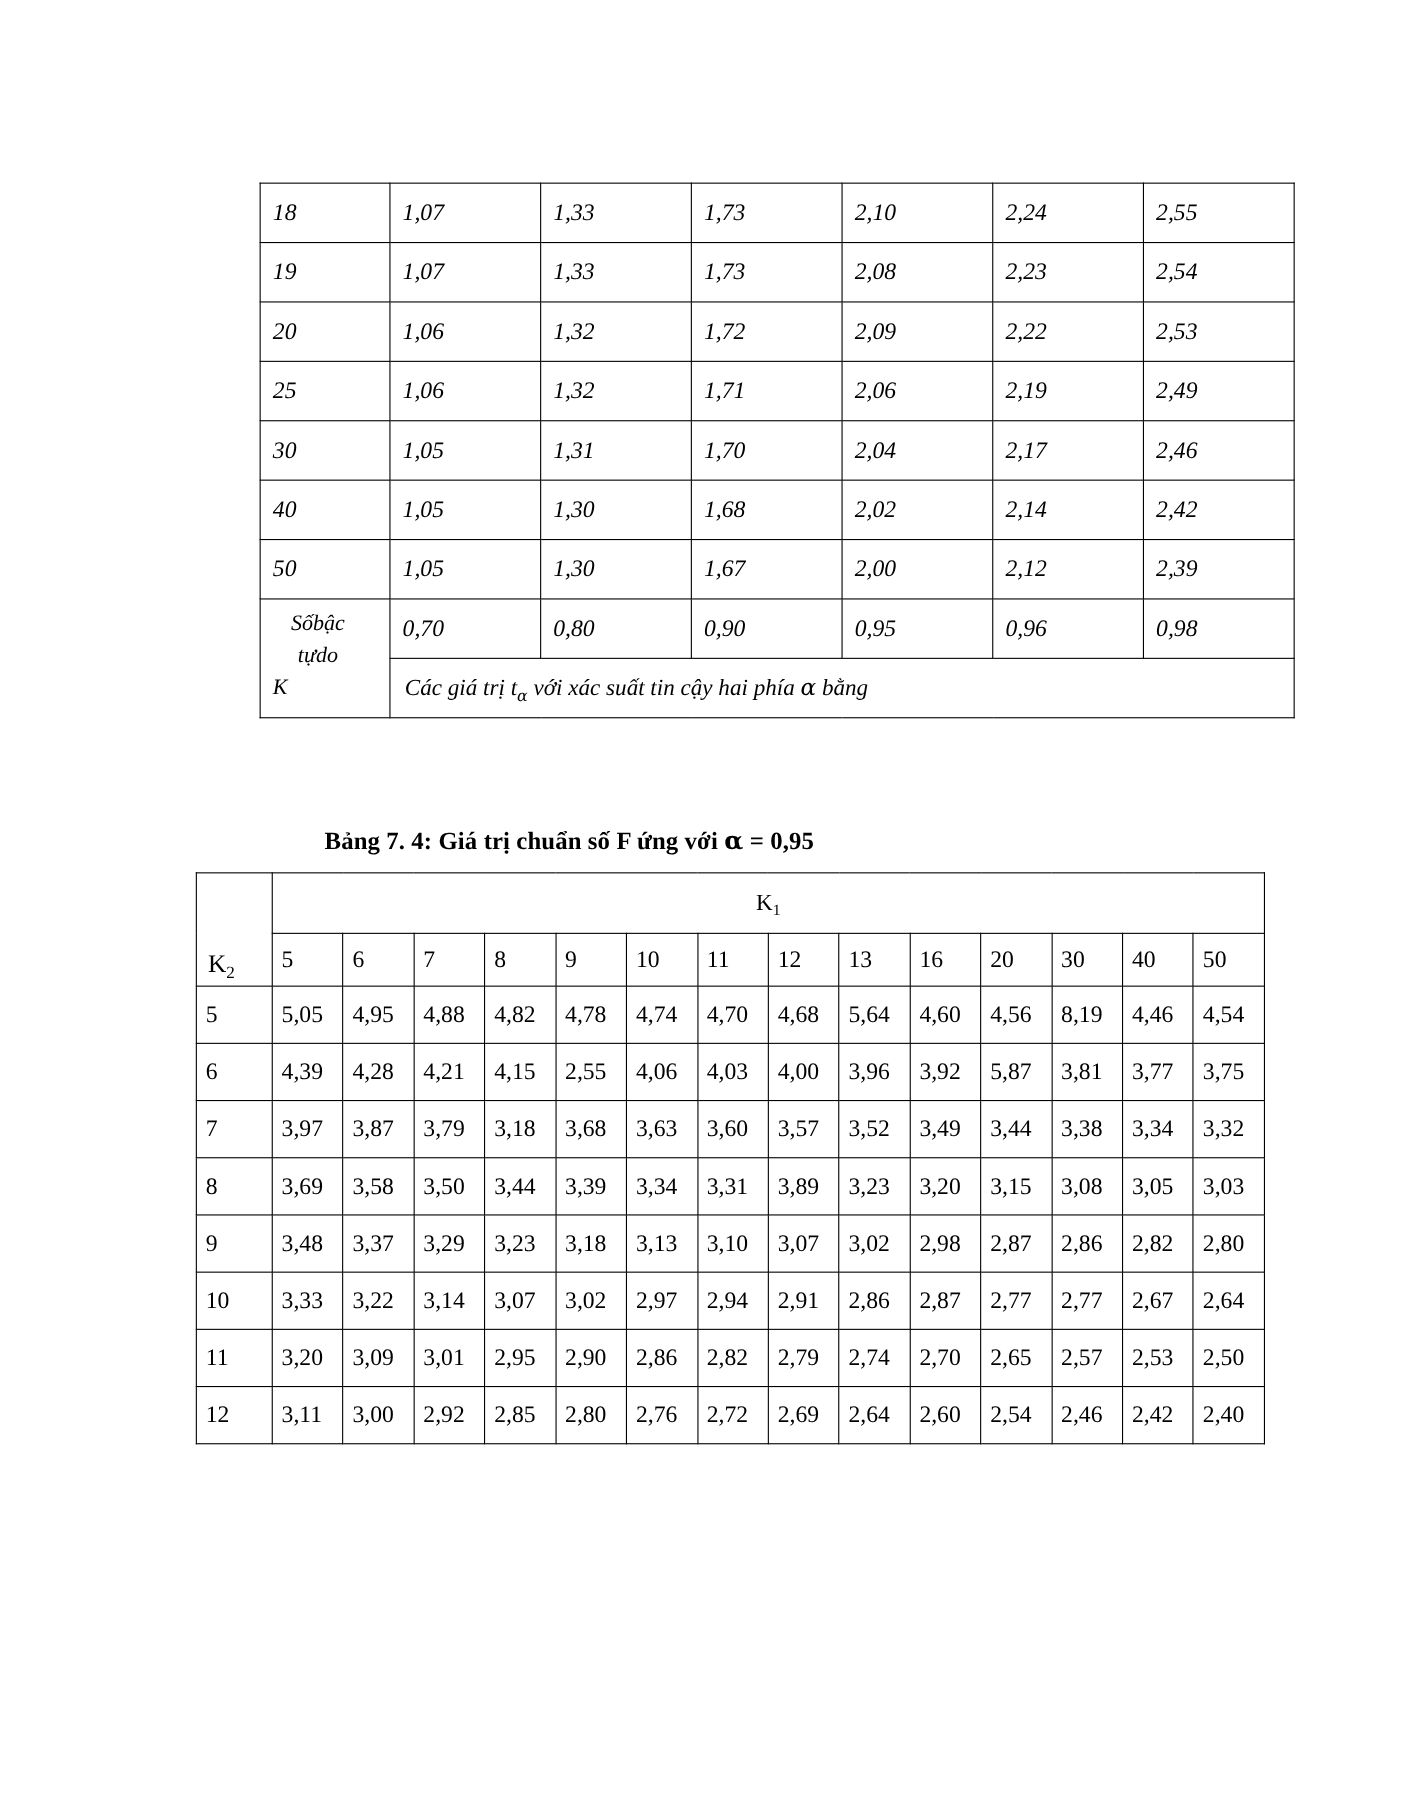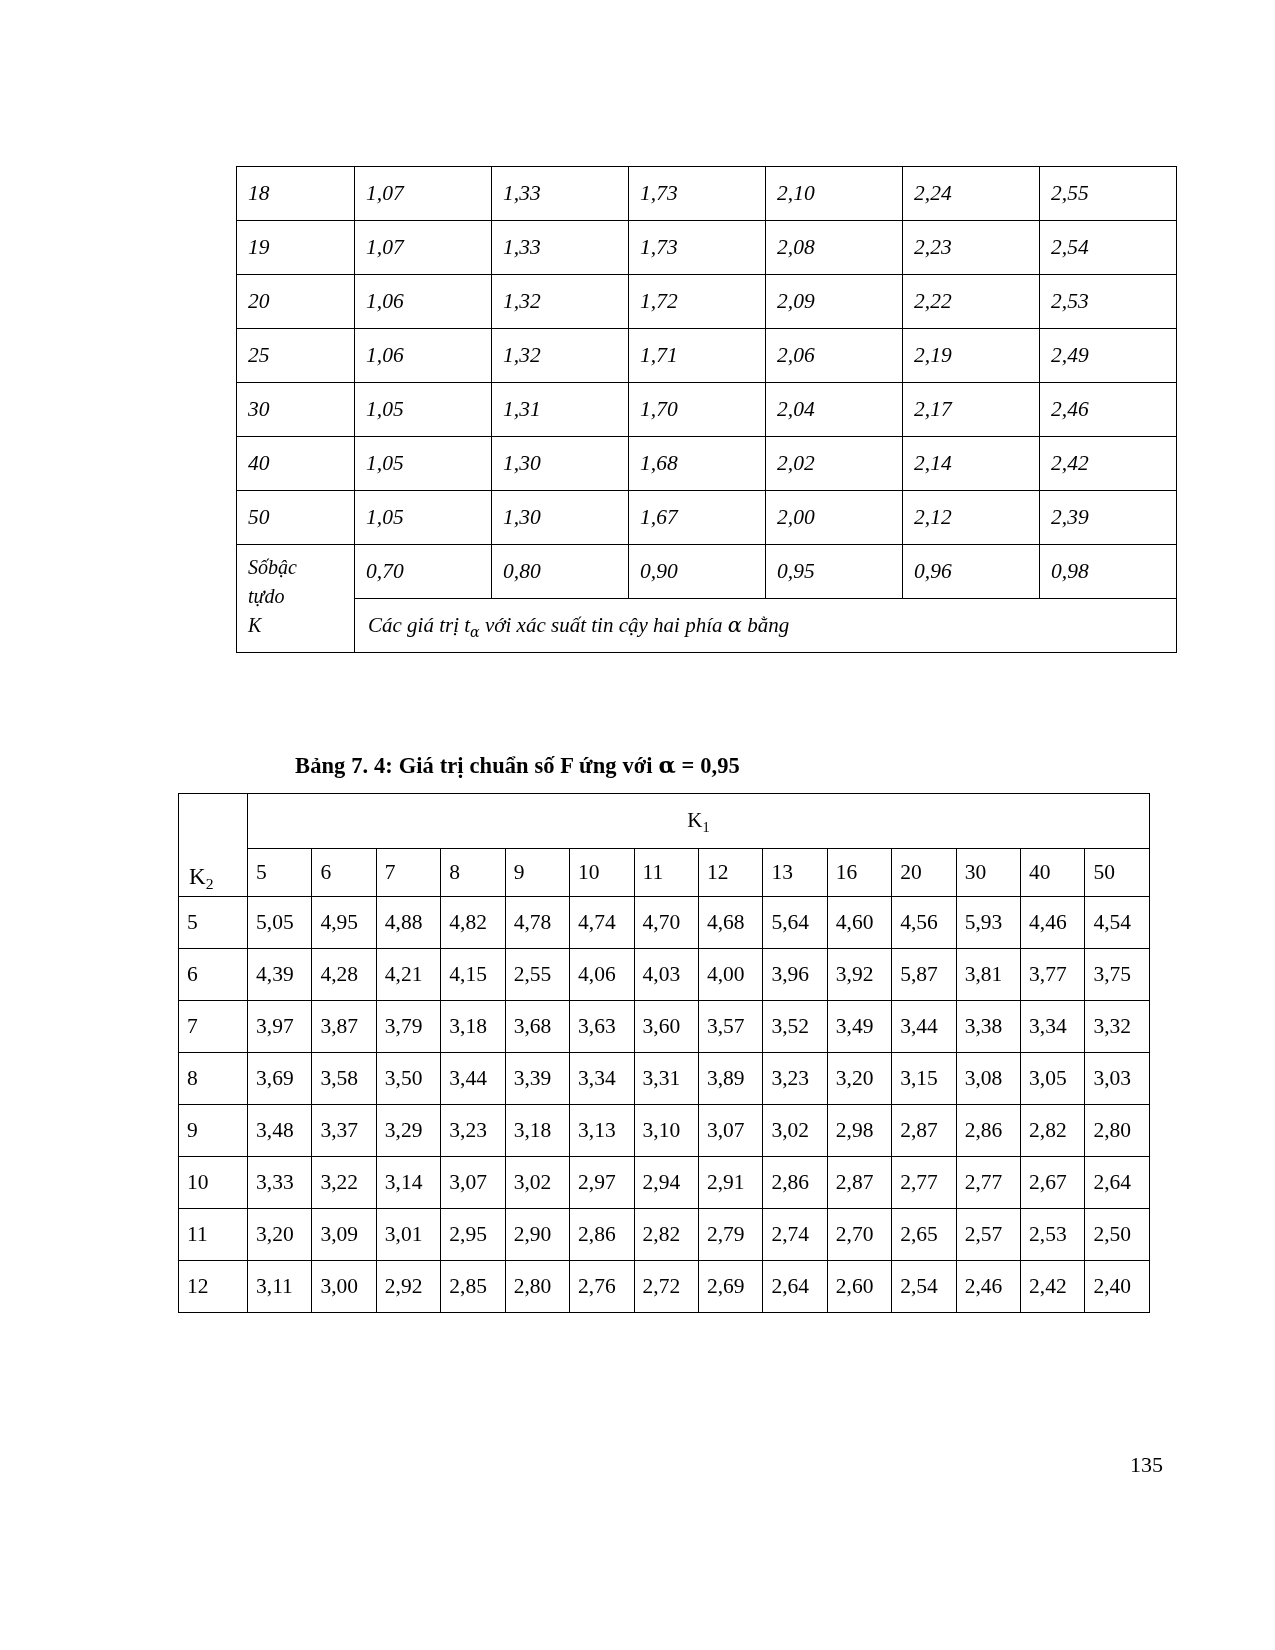--- a/index.html
+++ b/index.html
@@ -44,21 +44,21 @@
   #table-t td.v-col { width: 125px; }
 
   td.dof-label {
     vertical-align: top !important;
     padding: 8px 10px 0 11px !important;
     font-size: 20px !important;
     line-height: 1.45 !important;
   }
   .dof-line {
     display: flex;
-    justify-content: flex-start;
+    justify-content: center;
     width: 82px;
   }
   .dof-line.single { display: block; }
 
   td.note-cell {
     padding: 0 0 0 13px !important;
     vertical-align: middle !important;
     font-size: 21px !important;
   }
 
@@ -272,21 +272,21 @@
           <td>4,95</td>
           <td>4,88</td>
           <td>4,82</td>
           <td>4,78</td>
           <td>4,74</td>
           <td>4,70</td>
           <td>4,68</td>
           <td>5,64</td>
           <td>4,60</td>
           <td>4,56</td>
-          <td>5,93</td>
+          <td>8,19</td>
           <td>4,46</td>
           <td>4,54</td>
         </tr>
         <tr>
           <td class="col-k2">6</td>
           <td>4,39</td>
           <td>4,28</td>
           <td>4,21</td>
           <td>4,15</td>
           <td>2,55</td>
@@ -398,15 +398,14 @@
           <td>2,64</td>
           <td>2,60</td>
           <td>2,54</td>
           <td>2,46</td>
           <td>2,42</td>
           <td>2,40</td>
         </tr>
       </tbody>
   </table>
 
-  <div id="page-number">135</div>
 
 </div>
 
 </body></html>

